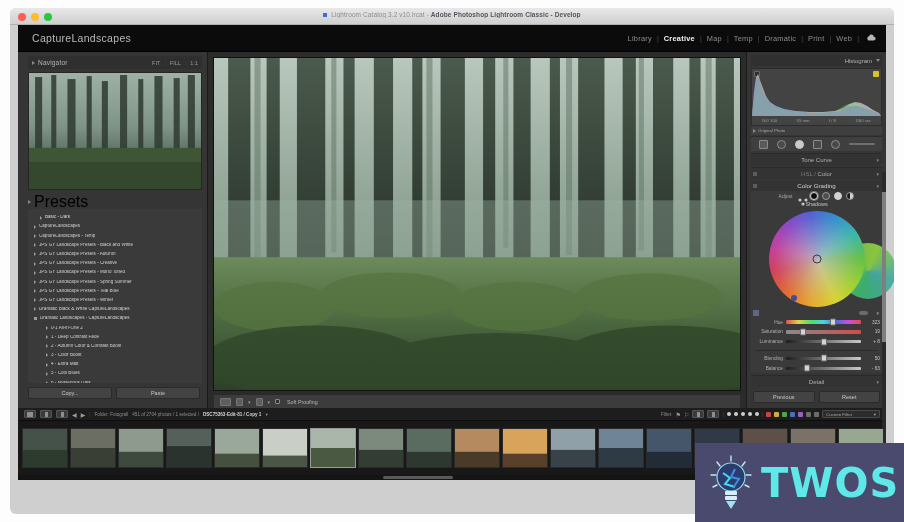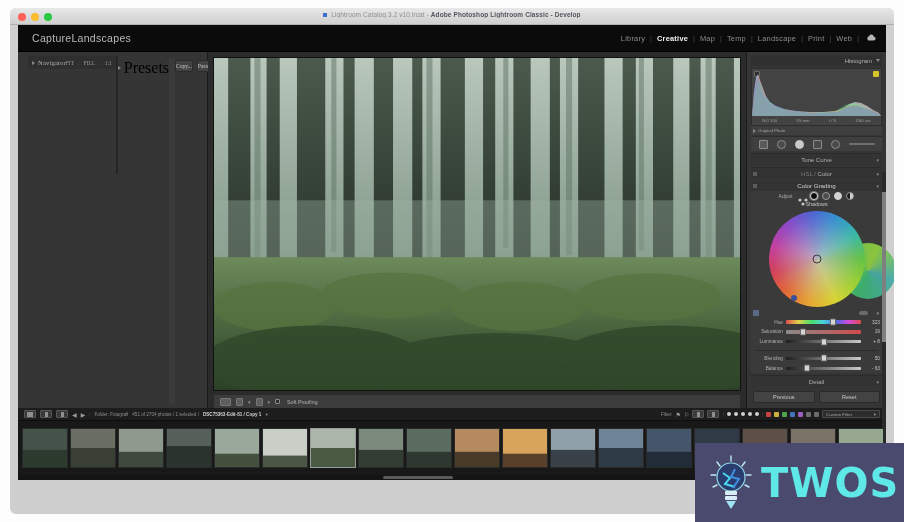--- a/index.html
+++ b/index.html
@@ -65,24 +65,23 @@
   .modules .mod.active { color: #f2f2f2; font-weight: bold; }
   .modules .sep { color: #4a4a4a; font-size: 7px; }
   .cloud-icon { margin-left: 7px; color: #b6b6b6; font-size: 9px; line-height: 1; }
 
   
   .lr-main { flex: 1; display: flex; min-height: 0; background: #2b2b2b; }
 
   
   .panel-left {
     width: 190px; background: #353535; flex: 0 0 190px;
-    display: flex; flex-direction: row;
+    display: flex; flex-direction: column;
     border-right: 1px solid #1a1a1a;
     padding: 4px 5px 4px 10px;
-    font-family: Liberation Serif, serif;
   }
   .panel-header {
     height: 13px; background: #2f2f2f;
     display: flex; align-items: center; justify-content: space-between;
     padding: 0 4px; margin-bottom: 3px;
   }
   .panel-header .ph-title { font-size: 6.5px; color: #b4b4b4; letter-spacing: .2px; }
   .panel-header .ph-left { display: flex; align-items: center; gap: 3px; }
   .tri { width: 0; height: 0; border-left: 3px solid #888; border-top: 2.5px solid transparent; border-bottom: 2.5px solid transparent; }
   .zoom-opts { display: flex; gap: 4px; align-items: center; }
@@ -370,21 +369,21 @@
         <div class="identity">CaptureLandscapes</div>
         <div class="modules">
           <span class="mod">Library</span>
           <span class="sep">|</span>
           <span class="mod active">Creative</span>
           <span class="sep">|</span>
           <span class="mod">Map</span>
           <span class="sep">|</span>
           <span class="mod">Temp</span>
           <span class="sep">|</span>
-          <span class="mod">Landscape</span>
+          <span class="mod">Dramatic</span>
           <span class="sep">|</span>
           <span class="mod">Print</span>
           <span class="sep">|</span>
           <span class="mod">Web</span>
           <span class="sep">|</span>
           <span class="cloud-icon">
             <svg width="10" height="7" viewBox="0 0 10 7" aria-hidden="true">
                 <path d="M2.4 6.4h5.4c1 0 1.8-.8 1.8-1.8S8.8 2.8 7.8 2.8c-.1-1.2-1.1-2.2-2.4-2.2-1.1 0-2 .7-2.3 1.7-1 .1-1.8.9-1.8 2 0 1.1.9 2.1 1.1 2.1z" fill="#b6b6b6"></path>
               </svg>
           </span>

